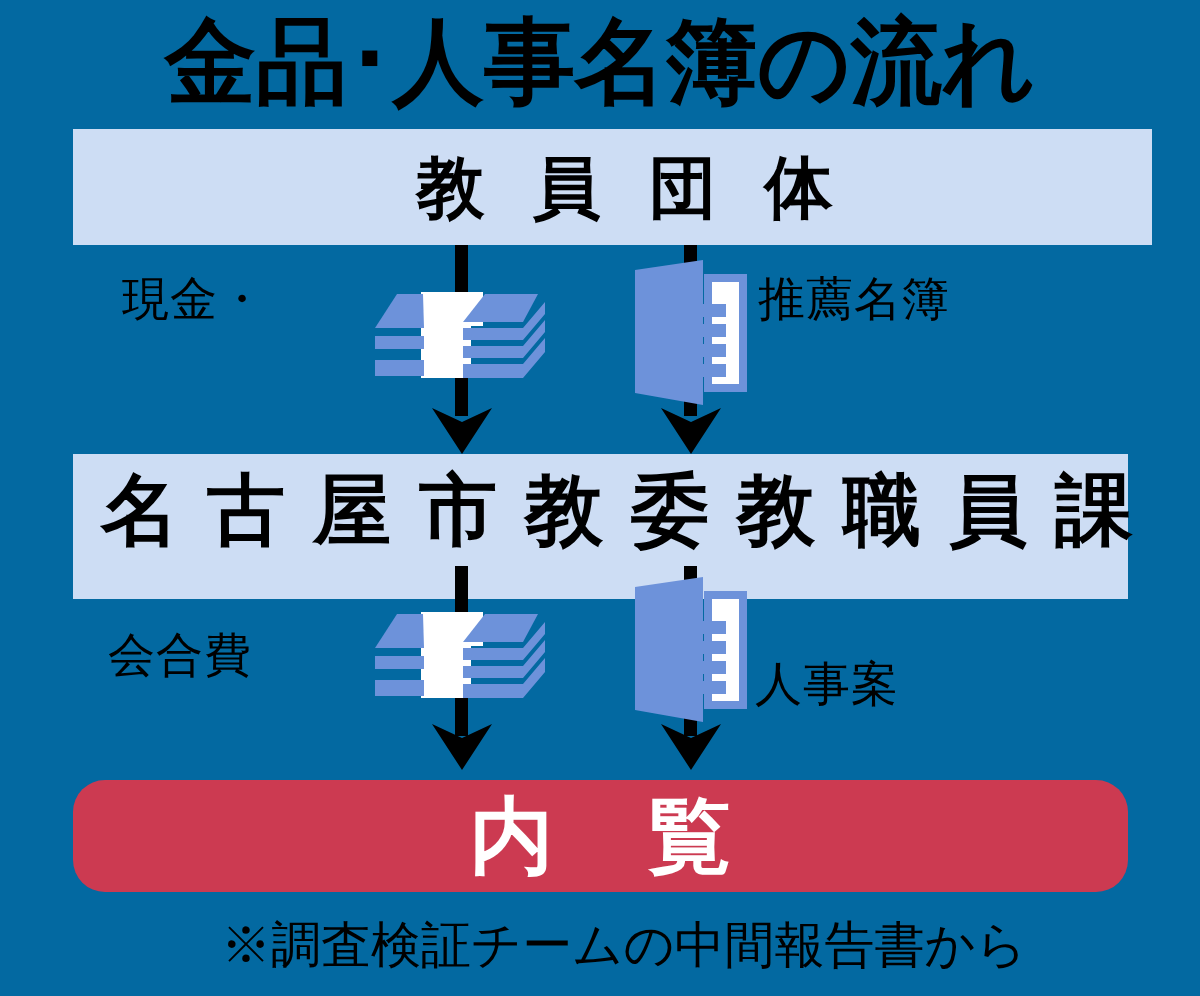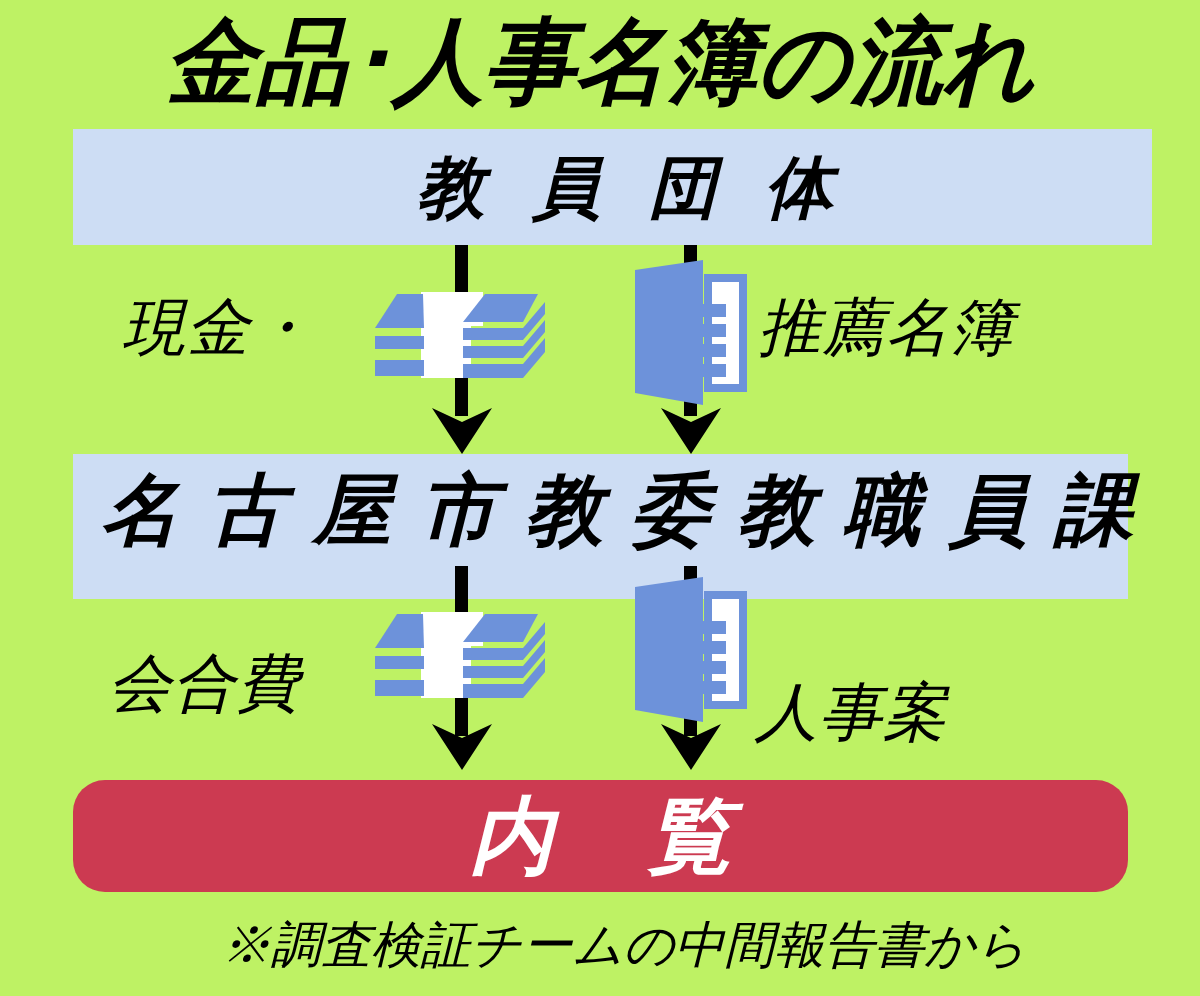--- a/index.html
+++ b/index.html
@@ -1,36 +1,36 @@
 <!DOCTYPE html>
 <html><head>
 <meta charset="utf-8">
 <style>
   html,body{margin:0;padding:0;background:#ffffff;}
   .stage{
-    position:relative;width:1200px;height:996px;background:#bef264;overflow:hidden;
-    font-family:"Liberation Sans", sans-serif;color:#000;font-style:italic;
+    position:relative;width:1200px;height:996px;background:#0369a1;overflow:hidden;
+    font-family:"Liberation Sans", sans-serif;color:#000;
   }
   .abs{position:absolute;}
   .title{
     left:0;top:8px;width:1200px;text-align:center;
     font-size:94px;font-weight:900;line-height:1.15;letter-spacing:0px;
     transform:scaleX(0.97);transform-origin:center;white-space:nowrap;
   }
   .bigbox{
     left:73px;width:1055px;text-align:center;font-weight:700;white-space:nowrap;
   }
   .box-source{top:129px;height:116px;background:#cdddf4;
     font-size:68px;line-height:116px;letter-spacing:48px;text-indent:48px;padding-left:24px;}
   .box-middle{top:454px;height:145px;background:#cdddf4;
     font-size:78px;line-height:112px;letter-spacing:28px;text-indent:28px;}
   .box-bottom{top:780px;height:112px;background:#cc3a51;color:#ffffff;
     font-size:84px;line-height:112px;letter-spacing:94px;text-indent:94px;font-weight:700;border-radius:32px;}
   .flow-label{
-    font-size:63px;line-height:84px;font-weight:400;white-space:nowrap;letter-spacing:1px;margin-top:28px;
+    font-size:47px;line-height:84px;font-weight:400;white-space:nowrap;letter-spacing:1px;
   }
   .shaft{width:13px;background:#000000;}
   .head{width:60px;height:46px;}
   .footnote{
     left:0;top:903px;width:1200px;text-align:center;
     font-size:50px;line-height:84px;font-weight:500;white-space:nowrap;margin-left:24px;
   }
 </style>
 </head>
 <body>

